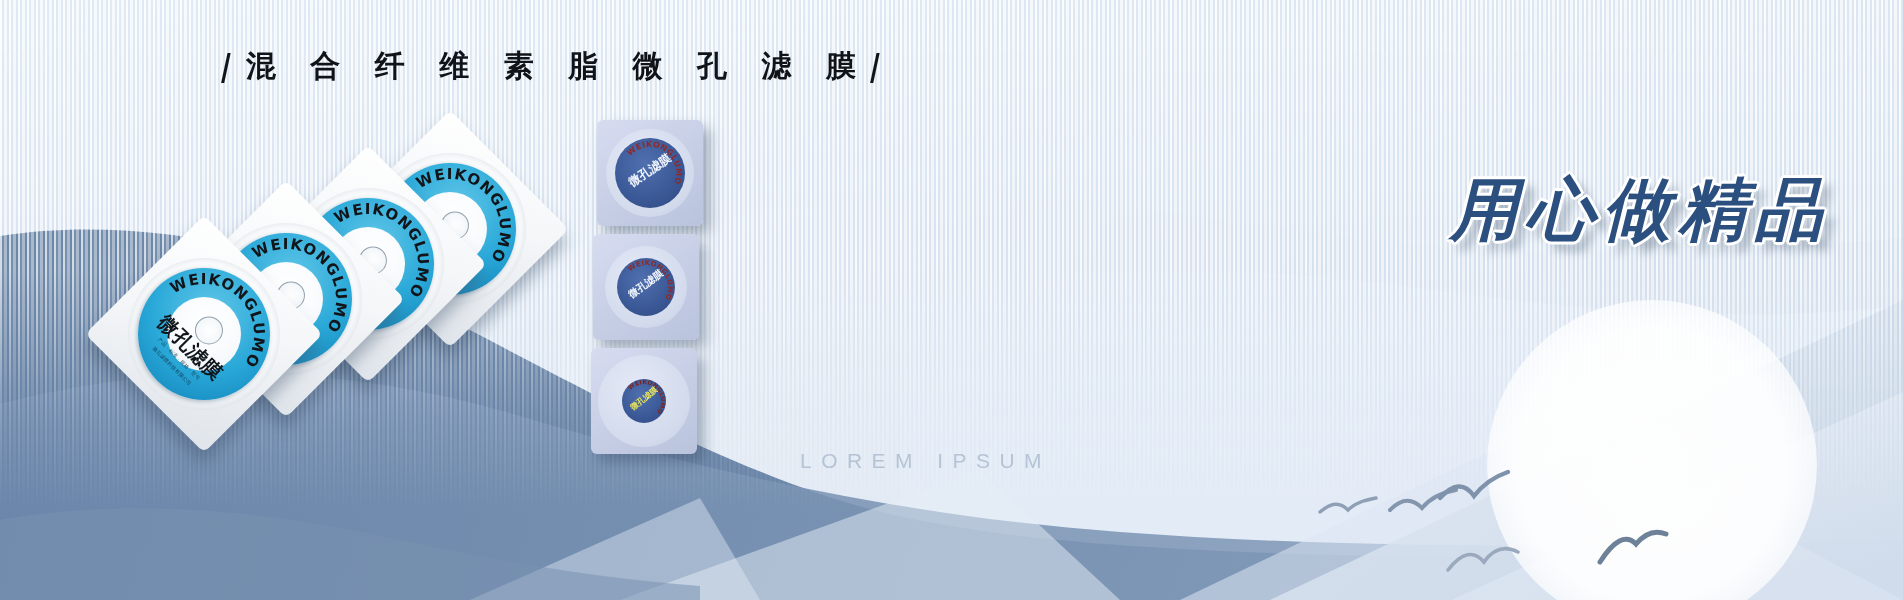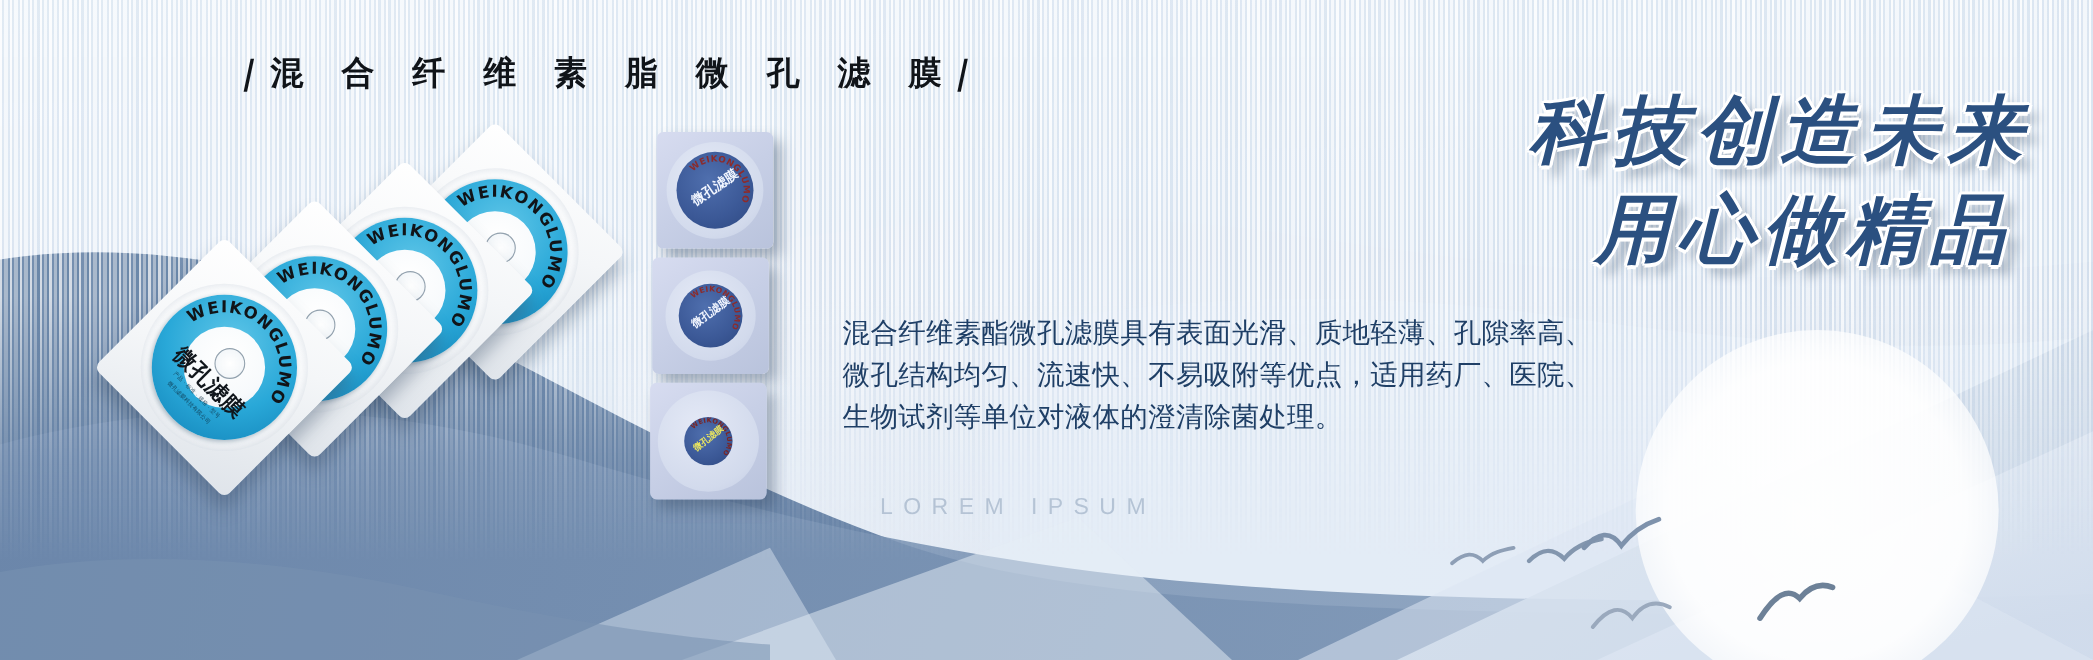--- a/index.html
+++ b/index.html
@@ -360,28 +360,22 @@
             </defs>
           <text font-family="DejaVu Sans, sans-serif" font-size="6" font-weight="bold" fill="#7a2525" letter-spacing="0.2" transform="rotate(40 22 22)">
             <textPath href="#sarc3" startOffset="50%" text-anchor="middle">WEIKONGLUMO</textPath>
           </text>
         </svg>
         <div class="cncap" style="top:14px;font-size:8px;transform:rotate(-38deg);">微孔滤膜</div>
       </div>
     </div>
   </div>
 
-  <div class="headline" id="headline1">科技创造未来</div>
   <div class="headline" id="headline2">用心做精品</div>
 
-  <div id="body-copy">
-    <p>混合纤维素酯微孔滤膜具有表面光滑、质地轻薄、孔隙率高、</p>
-    <p>微孔结构均匀、流速快、不易吸附等优点，适用药厂、医院、</p>
-    <p>生物试剂等单位对液体的澄清除菌处理。</p>
-  </div>
 
   <div id="watermark">LOREM IPSUM</div>
 
   <div id="birds">
     <svg viewBox="0 0 600 150" xmlns="http://www.w3.org/2000/svg">
       <g fill="none" stroke="#8e9fb6" stroke-width="3.4" stroke-linecap="round">
         <path d="M30,72 C42,62 50,62 58,70 C66,62 76,60 86,58"></path>
       </g>
       <g fill="none" stroke="#8396ae" stroke-width="4" stroke-linecap="round">
         <path d="M100,70 C112,58 122,58 132,68 C142,56 154,52 166,50"></path>

